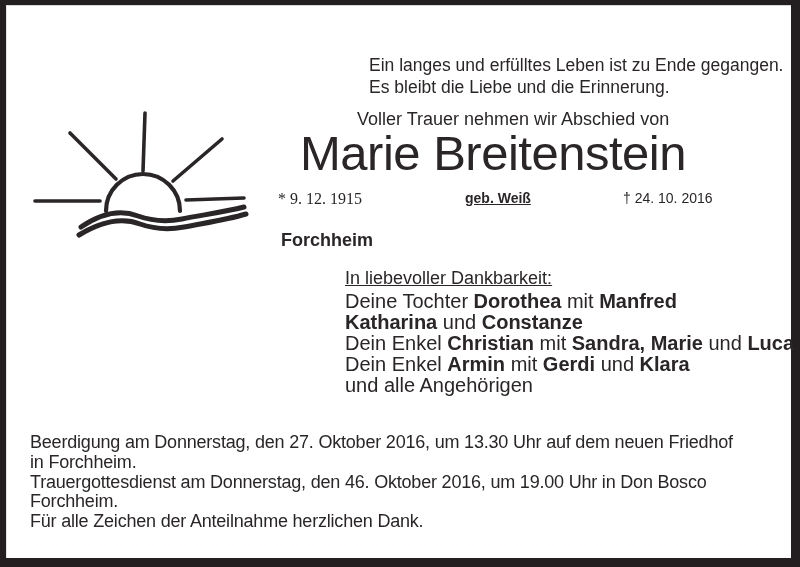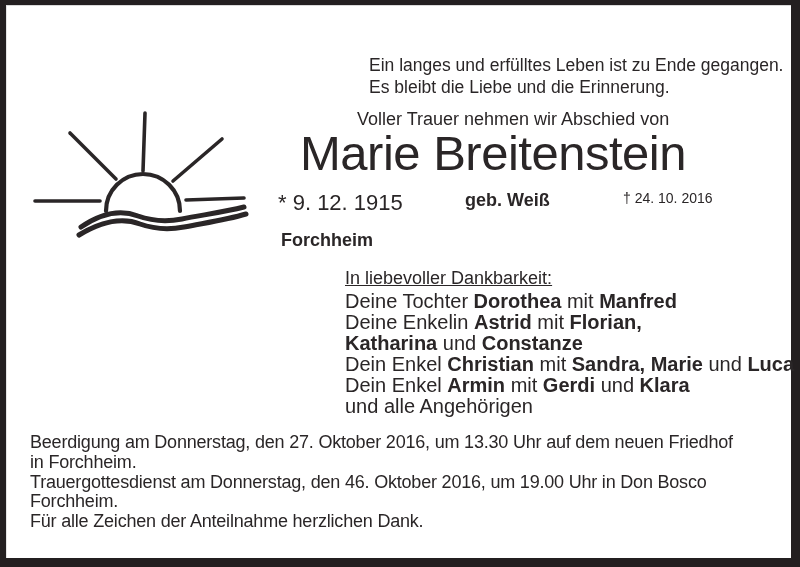--- a/index.html
+++ b/index.html
@@ -19,22 +19,22 @@
   }
   .abs{position:absolute;color:#2a2627;}
   .epigraph{left:362px;top:48px;font-size:17.5px;line-height:22px;}
   .intro{left:350px;top:103px;font-size:18px;}
   .name{
     left:293px;top:120px;
     font-size:49px;line-height:54px;
     font-weight:300;letter-spacing:-0.5px;
     color:#2a2627;white-space:nowrap;
   }
-  .date-birth{left:271px;top:184px;font-size:22px;}
-  .date-maiden{left:458px;top:184px;font-size:18px;font-weight:bold;}
+  .date-birth{left:271px;top:184px;font-size:16px;font-family:Liberation Serif, serif;}
+  .date-maiden{left:458px;top:184px;font-size:14px;font-weight:bold;text-decoration:underline;}
   .date-death{left:616px;top:184px;font-size:14px;}
   .place{left:274px;top:224px;font-size:18px;font-weight:bold;}
   .gratitude{left:338px;top:262px;font-size:18px;text-decoration:underline;}
   .family{left:338px;top:285px;font-size:20px;line-height:21px;}
   .family b{font-weight:bold;}
   .footer{left:23px;top:427px;font-size:18px;line-height:19.8px;letter-spacing:-0.2px;}
   .sunset{left:25px;top:103px;}
   .line{white-space:nowrap;}
 </style>
 </head>
@@ -68,21 +68,20 @@
   <div class="abs date-birth">* 9. 12. 1915</div>
   <div class="abs date-maiden">geb. Weiß</div>
   <div class="abs date-death">† 24. 10. 2016</div>
 
   <div class="abs place">Forchheim</div>
 
   <div class="abs gratitude">In liebevoller Dankbarkeit:</div>
 
   <div class="abs family">
       <div class="line"><span>Deine Tochter </span><b>Dorothea</b><span> mit </span><b>Manfred</b></div>
-      <div class="line"><span>Deine Enkelin </span><b>Astrid</b><span> mit </span><b>Florian,</b></div>
       <div class="line"><b>Katharina</b><span> und </span><b>Constanze</b></div>
       <div class="line"><span>Dein Enkel </span><b>Christian</b><span> mit </span><b>Sandra, Marie</b><span> und </span><b>Luca</b></div>
       <div class="line"><span>Dein Enkel </span><b>Armin</b><span> mit </span><b>Gerdi</b><span> und </span><b>Klara</b></div>
       <div class="line"><span>und alle Angehörigen</span></div>
     </div>
 
   <div class="abs footer">
       <div class="line">Beerdigung am Donnerstag, den 27. Oktober 2016, um 13.30 Uhr auf dem neuen Friedhof</div>
       <div class="line">in Forchheim.</div>
       <div class="line">Trauergottesdienst am Donnerstag, den 46. Oktober 2016, um 19.00 Uhr in Don Bosco</div>

